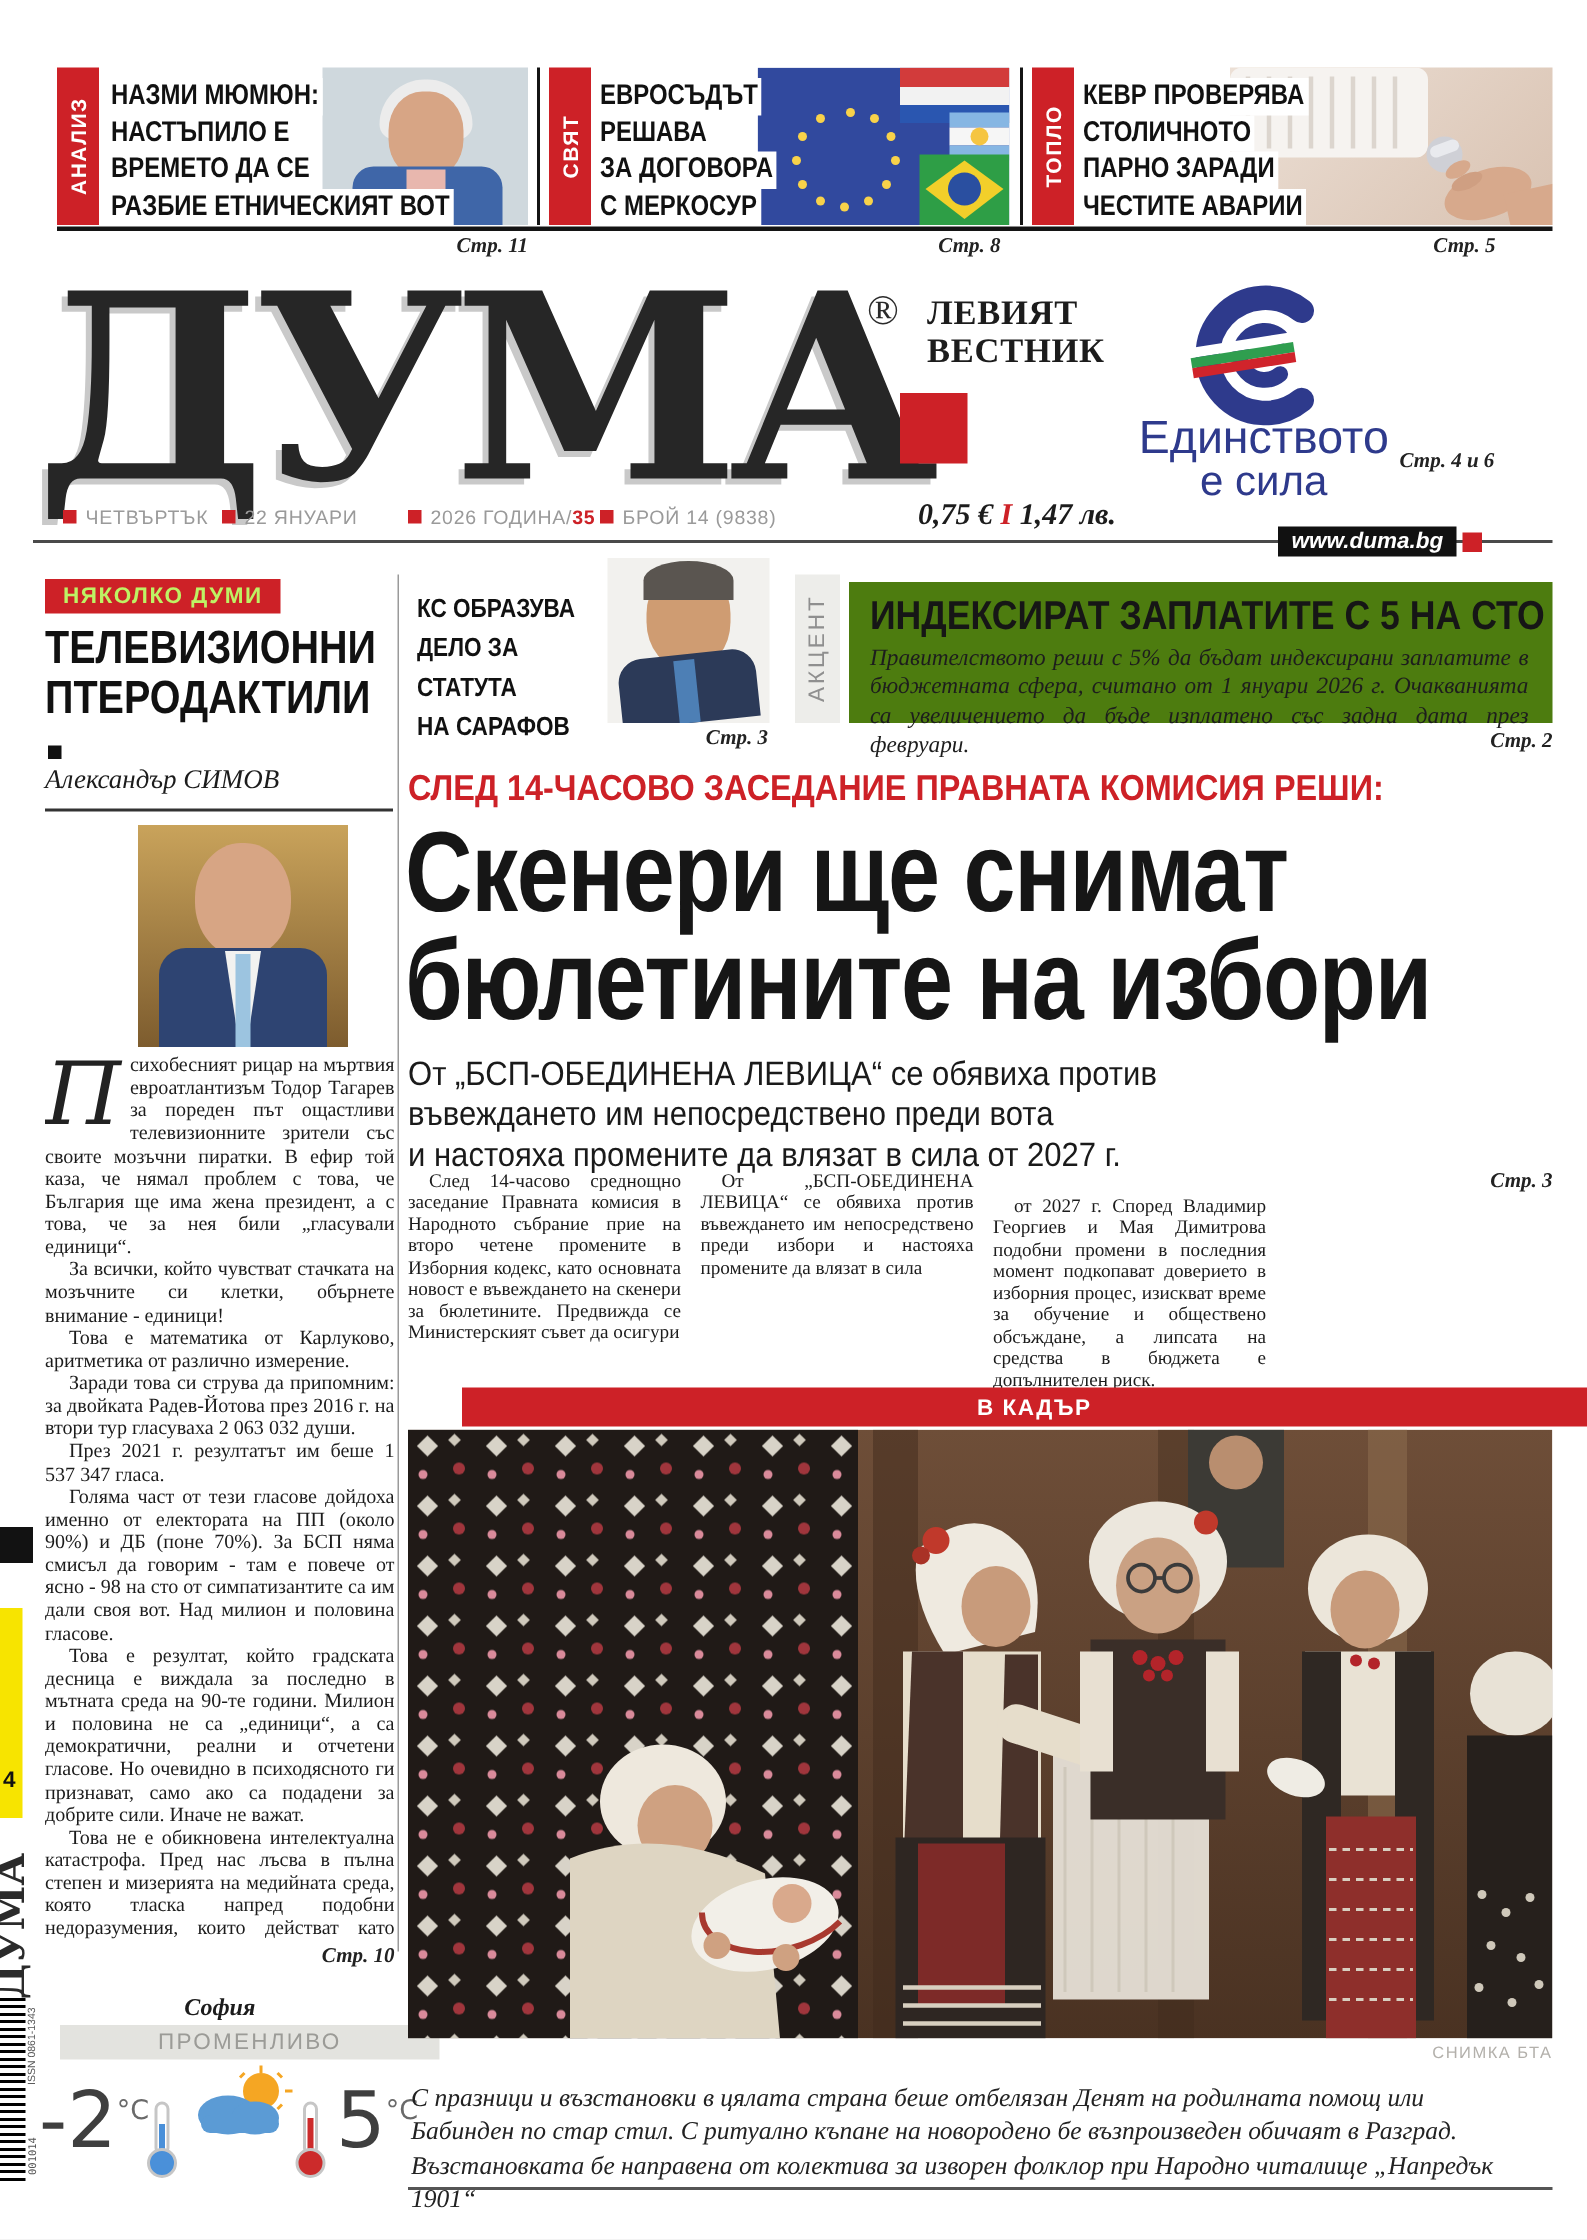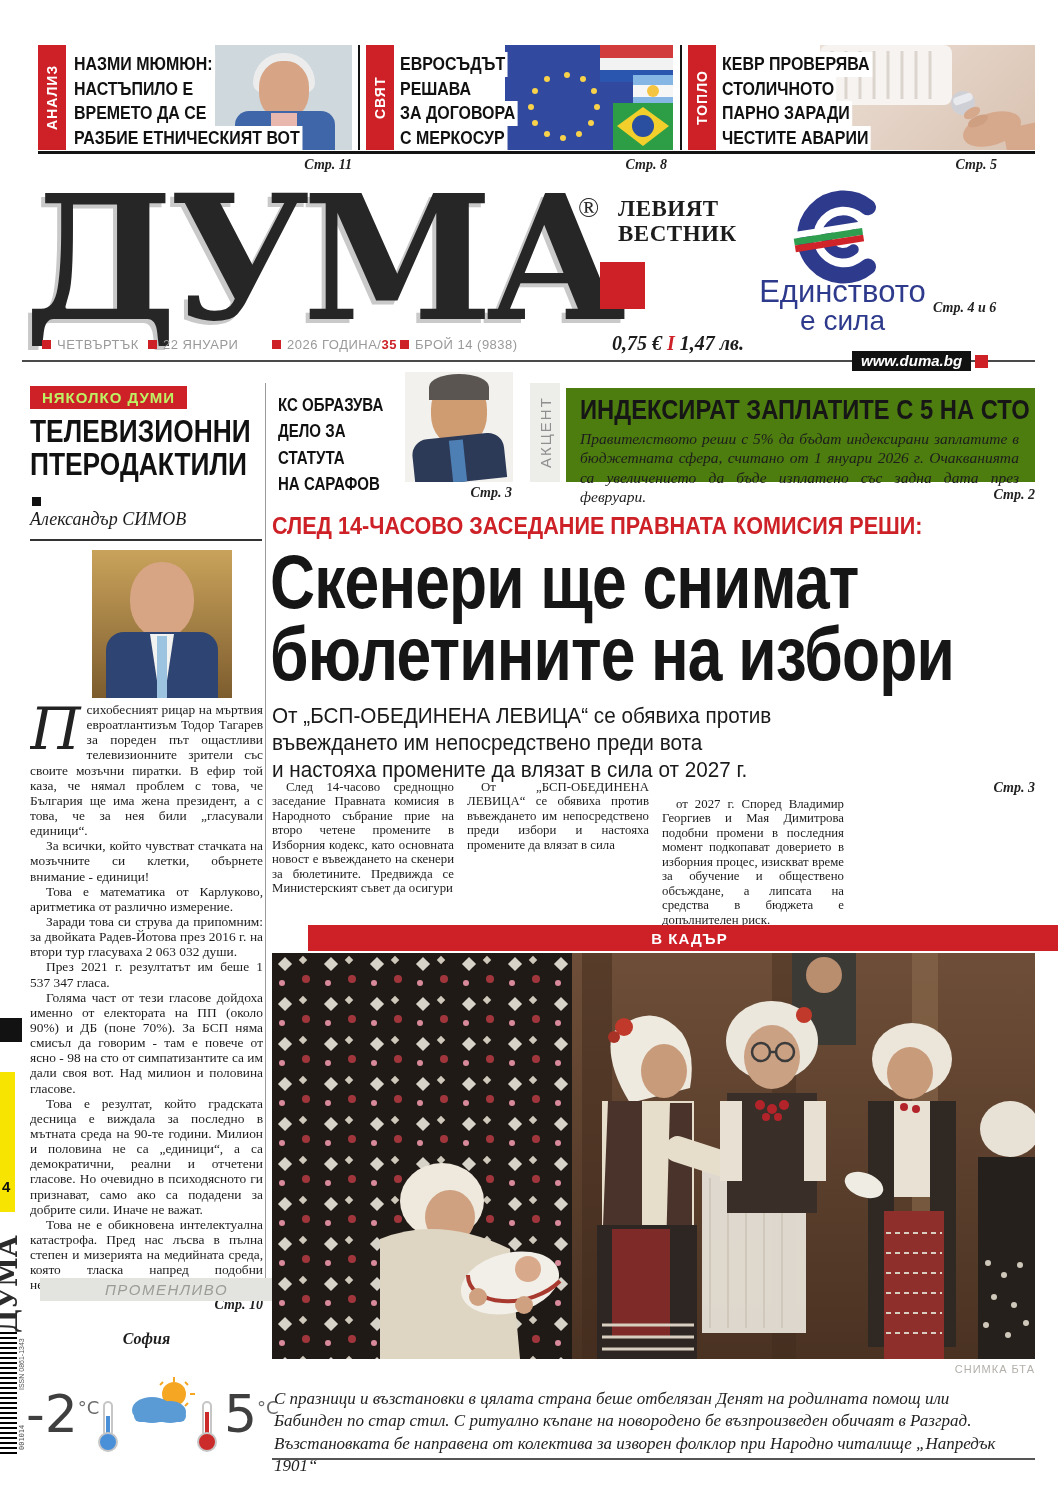--- a/index.html
+++ b/index.html
@@ -237,21 +237,21 @@
     <p>Това е математика от Карлуково, аритметика от различно измерение.</p>
     <p>Заради това си струва да припомним: за двойката Радев-Йотова през 2016 г. на втори тур гласуваха 2 063 032 души.</p>
     <p>През 2021 г. резултатът им беше 1 537 347 гласа.</p>
     <p>Голяма част от тези гласове дойдоха именно от електората на ПП (около 90%) и ДБ (поне 70%). За БСП няма смисъл да говорим - там е повече от ясно - 98 на сто от симпатизантите са им дали своя вот. Над милион и половина гласове.</p>
     <p>Това е резултат, който градската десница е виждала за последно в мътната среда на 90-те години. Милион и половина не са „единици“, а са демократични, реални и отчетени гласове. Но очевидно в психодясното ги признават, само ако са подадени за добрите сили. Иначе не важат.</p>
     <p>Това не е обикновена интелектуална катастрофа. Пред нас лъсва в пълна степен и мизерията на медийната среда, която тласка напред подобни недоразумения, които действат като оръжие за масово поразяване.</p>
   </div>
   <div class="abs pageref right" style="left:160px;top:1297px;width:103px;">Стр. 10</div>
 
   <div class="abs b i serif center" style="left:30px;top:1330px;width:233px;font-size:16px;">София</div>
-  <div class="abs graybar" style="left:40px;top:1278px;width:253px;height:23px;font-style:italic;">ПРОМЕНЛИВО</div>
+  <div class="abs graybar" style="left:40px;top:1350px;width:253px;height:23px;">ПРОМЕНЛИВО</div>
   <div class="abs wnum" style="left:26px;top:1388px;"><span>-2</span><sup>°C</sup></div>
   <svg class="abs" style="left:97px;top:1400px;" width="22" height="52">
     <rect x="7" y="2" width="8" height="34" rx="4" fill="#fff" stroke="#c6c6c6" stroke-width="2"></rect>
     <rect x="9" y="16" width="4" height="20" fill="#4a90d9"></rect>
     <circle cx="11" cy="42" r="9" fill="#4a90d9" stroke="#c6c6c6" stroke-width="2"></circle>
   </svg>
   <svg class="abs" style="left:122px;top:1376px;" width="76" height="56">
     <circle cx="52" cy="18" r="12" fill="#f5a623"></circle>
     <g stroke="#f5a623" stroke-width="2">
       <line x1="52" y1="1" x2="52" y2="6"></line>

